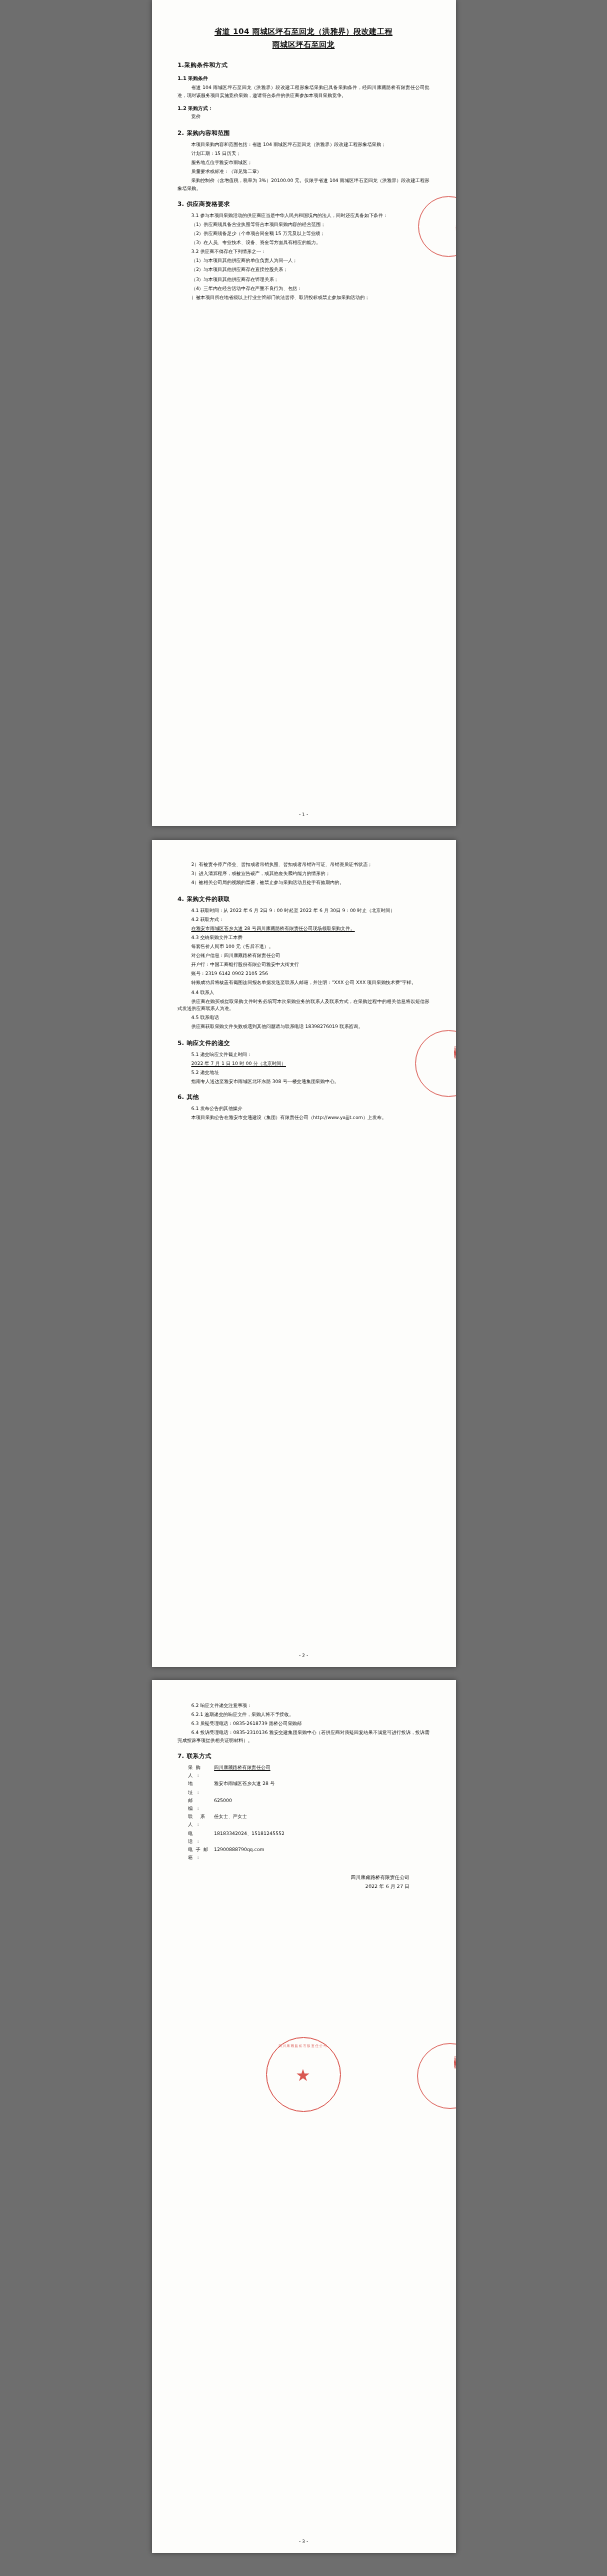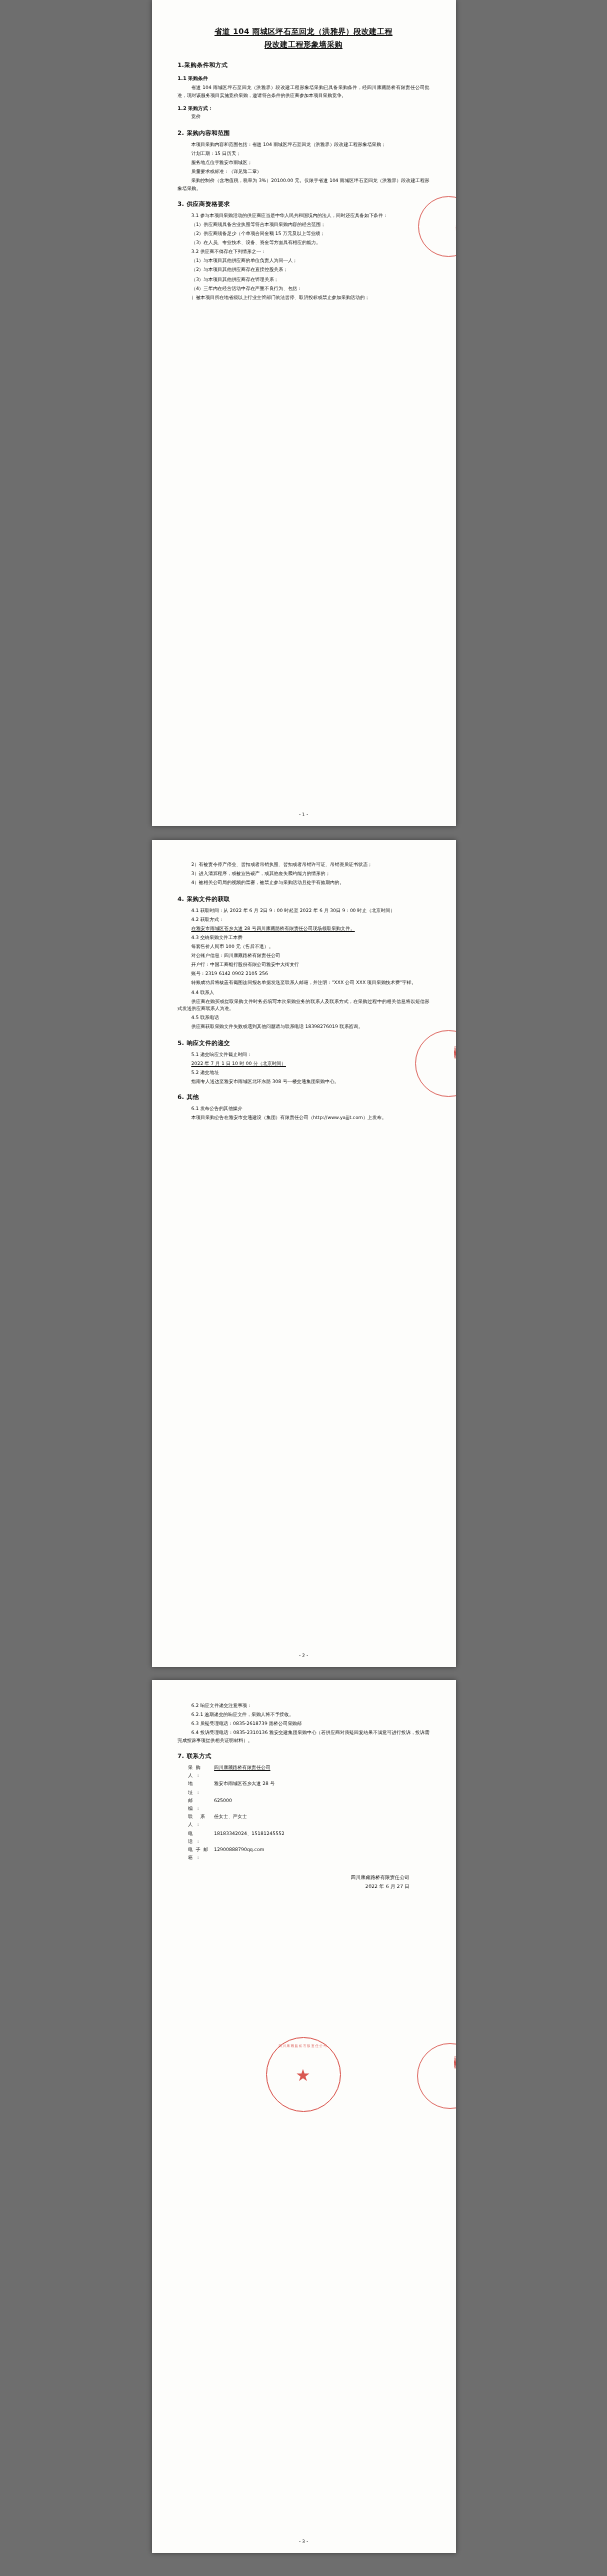--- a/index.html
+++ b/index.html
@@ -113,21 +113,21 @@
 </style>
 </head>
 <body>
 
 <div class="page-wrap">
 
   <div class="page p1">
 
     <div class="title">
       <div class="u">省道 104 雨城区坪石至回龙（洪雅界）段改建工程</div>
-      <div class="u">段改建工程形象墙采购</div>
+      <div class="u">雨城区坪石至回龙</div>
     </div>
 
     <h2 class="sec">1.采购条件和方式</h2>
     <h3 class="sub">1.1 采购条件</h3>
     <p class="para ind2">省道 104 雨城区坪石至回龙（洪雅界）段改建工程形象墙采购已具备采购条件，经四川康藏路桥有限责任公司批准，现对该服务项目实施竞价采购，邀请符合条件的供应商参加本项目采购竞争。</p>
     <h3 class="sub">1.2 采购方式：</h3>
     <p class="para ind2">竞价</p>
 
     <h2 class="sec">2. 采购内容和范围</h2>
     <p class="para ind2">本项目采购内容和范围包括：省道 104 雨城区坪石至回龙（洪雅界）段改建工程形象墙采购；</p>

